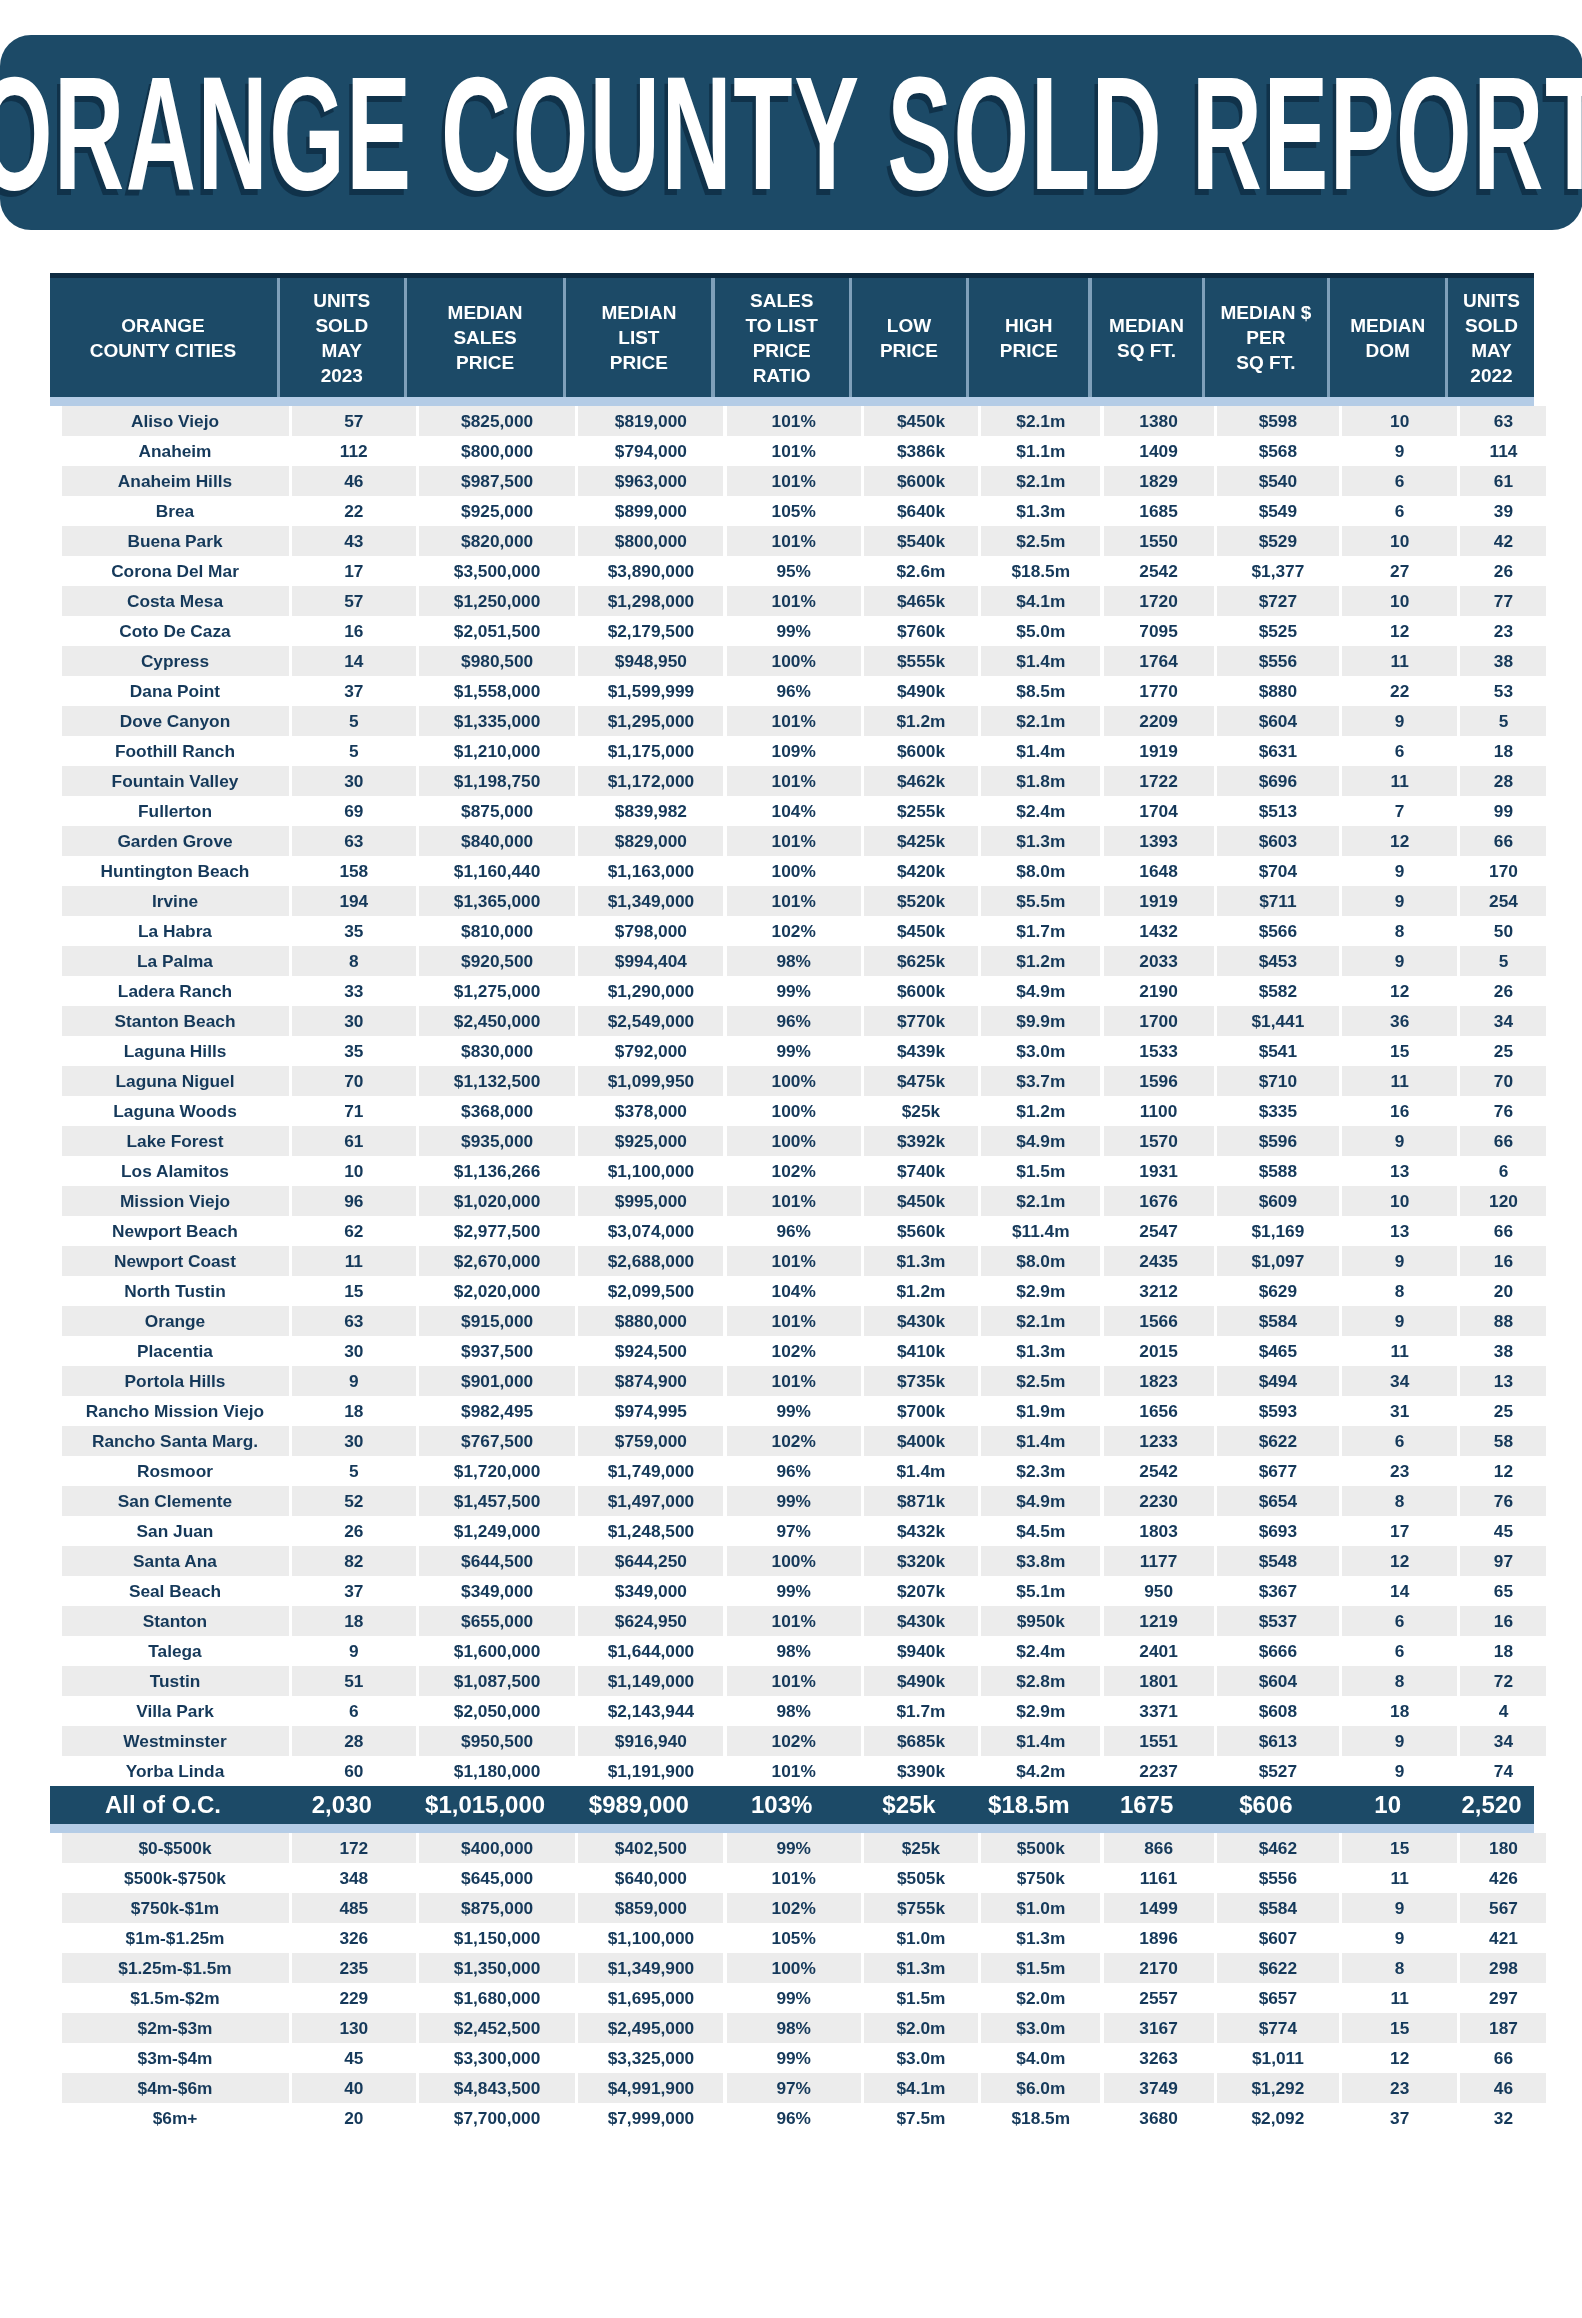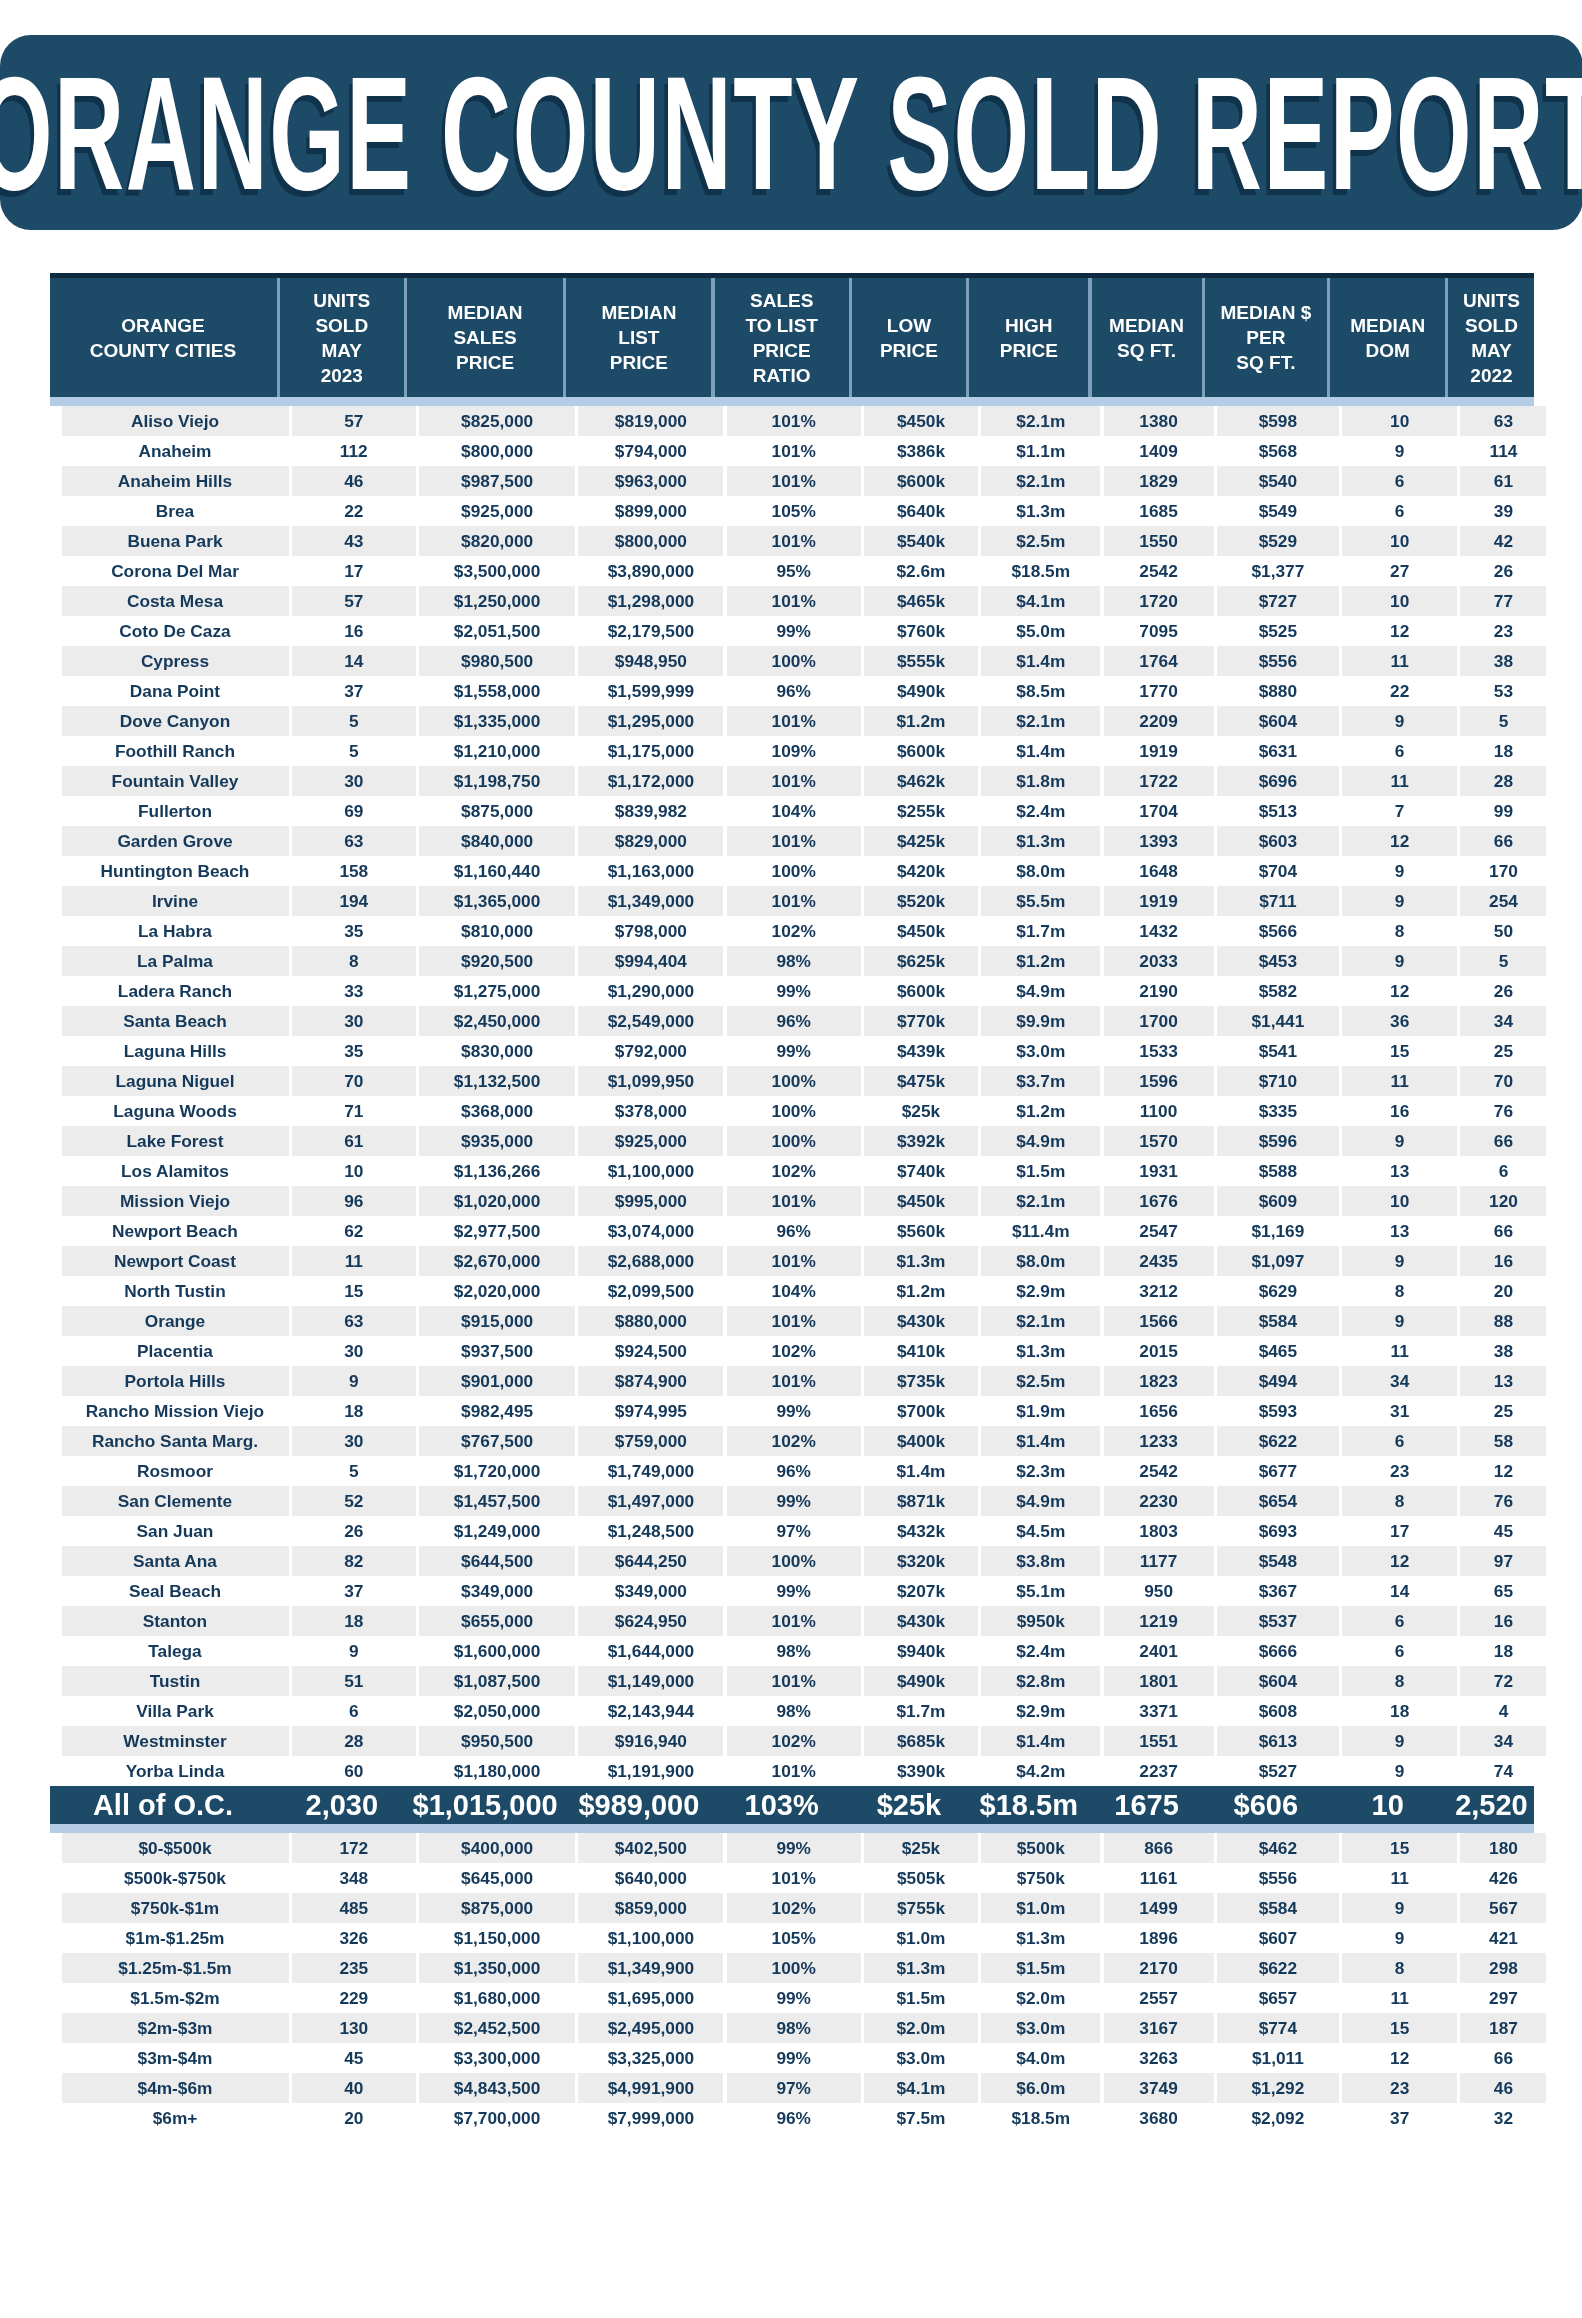--- a/index.html
+++ b/index.html
@@ -35,21 +35,21 @@
   .blue-bar{height:9px;background:#b4cce6;}
   .row{height:30px;align-items:stretch;margin-left:12px;}
   .cell{
     display:flex;align-items:center;justify-content:center;
     font-weight:bold;font-size:17.3px;color:#15395a;white-space:nowrap;
   }
   .row.alt .cell{background:#ececec;}
   .total-row{
     height:38px;background:#1c4a67;align-items:stretch;
   }
-  .total-row .cell{color:#ffffff;font-size:29px;background:transparent;}
+  .total-row .cell{color:#ffffff;font-size:24px;background:transparent;}
 </style>
 </head>
 <body>
 
 <div class="top-gap"></div>
 
 <div class="title-band">
   <h1>ORANGE COUNTY SOLD REPORT</h1>
 </div>
 
@@ -365,21 +365,21 @@
         <div class="cell">$1,290,000</div>
         <div class="cell">99%</div>
         <div class="cell">$600k</div>
         <div class="cell">$4.9m</div>
         <div class="cell">2190</div>
         <div class="cell">$582</div>
         <div class="cell">12</div>
         <div class="cell">26</div>
       </div>
       <div class="row grid alt">
-        <div class="cell">Santa Beach</div>
+        <div class="cell">Stanton Beach</div>
         <div class="cell">30</div>
         <div class="cell">$2,450,000</div>
         <div class="cell">$2,549,000</div>
         <div class="cell">96%</div>
         <div class="cell">$770k</div>
         <div class="cell">$9.9m</div>
         <div class="cell">1700</div>
         <div class="cell">$1,441</div>
         <div class="cell">36</div>
         <div class="cell">34</div>

